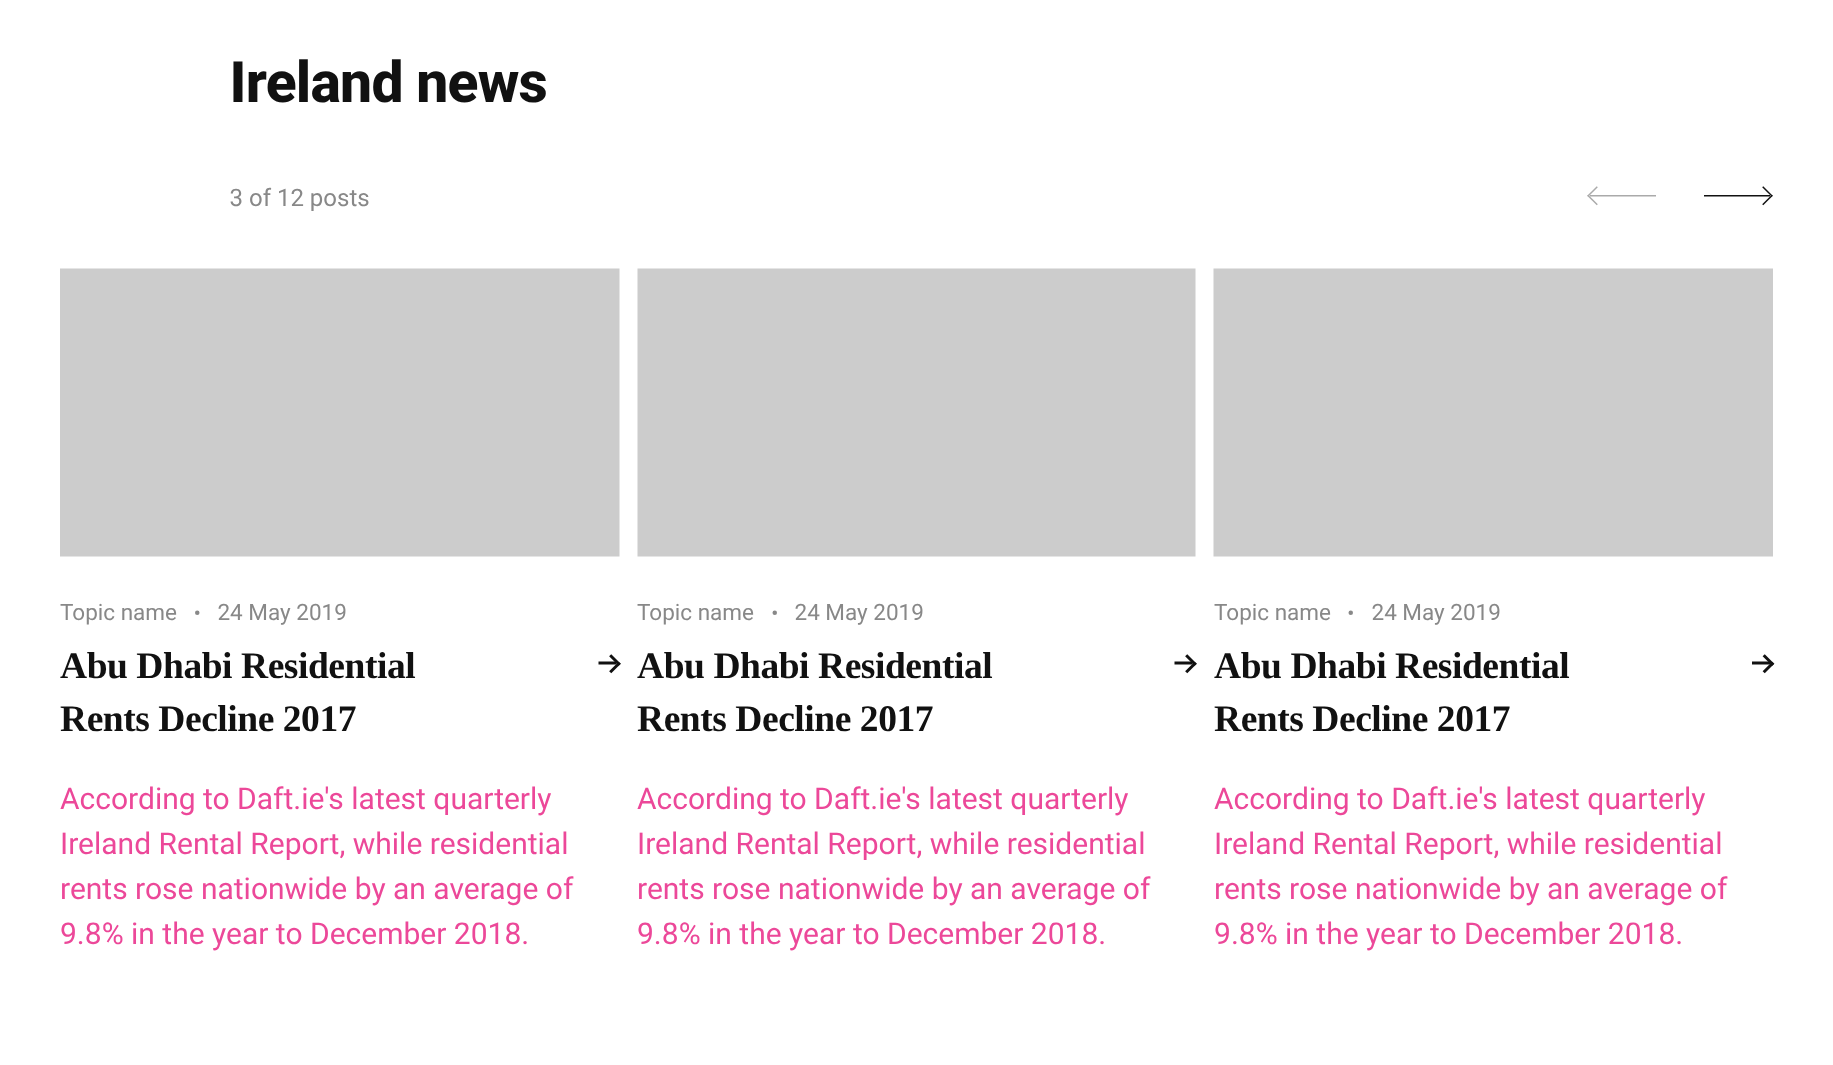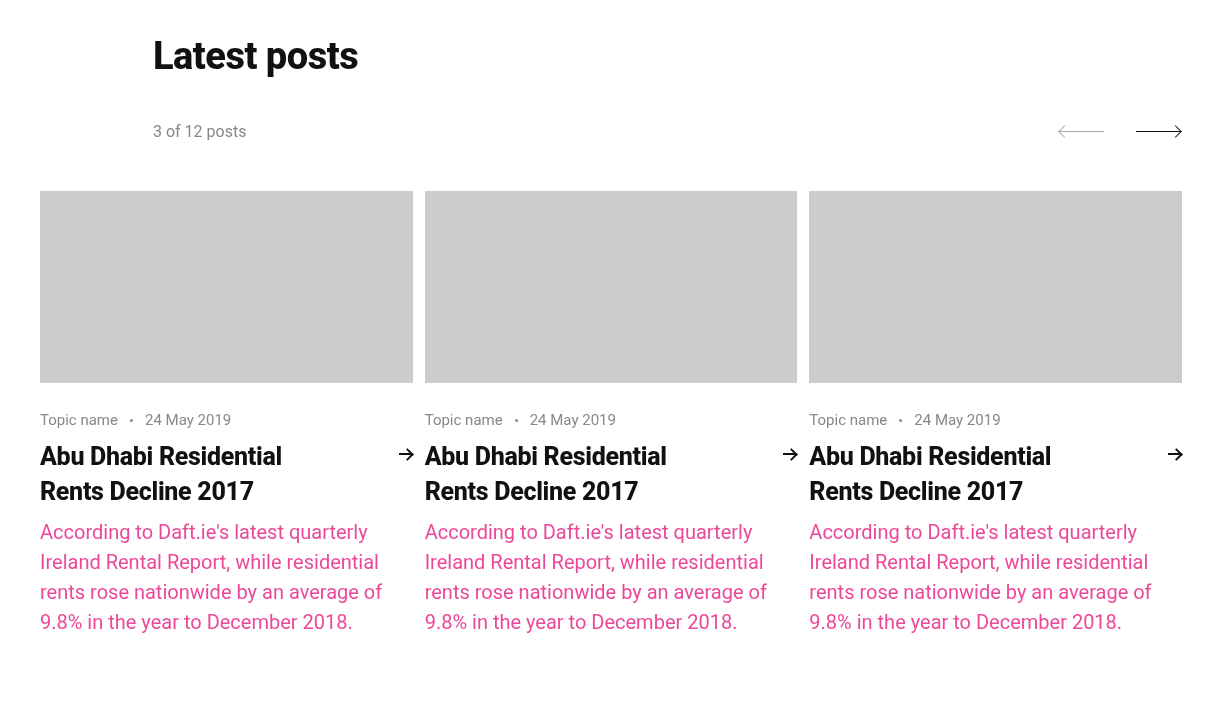--- a/index.html
+++ b/index.html
@@ -37,23 +37,22 @@
       padding-top: 20px;
     }
     .description {
       font-size: 16px;
       line-height: 1.5;
       color: #2a2a2a;
     }
     .controls {
       display: flex;
       justify-content: space-between;
-      align-items: center;
       padding-left: 113px;
-      margin-bottom: 50px;
+      margin-bottom: 38px;
     }
     .counter {
       font-size: 16px;
       color: #888;
     }
     .nav-arrows {
       display: flex;
       gap: 28px;
     }
     .arrow-btn {
@@ -124,21 +123,22 @@
     .card-meta .dot {
       width: 3px;
       height: 3px;
       background: #888;
       border-radius: 50%;
     }
     .card-title-row {
       display: flex;
       justify-content: space-between;
       align-items: flex-start;
-      margin-bottom: 8px;
+      margin-bottom: 20px;
+      font-family: Liberation Serif, serif;
     }
     .card-title {
       font-size: 25px;
       font-weight: 800;
       line-height: 1.4;
       color: #111;
       max-width: 78%;
       letter-spacing: -0.3px;
     }
     .card-arrow {
@@ -180,21 +180,21 @@
       color: #ec4899;
     }
   </style>
 </head>
 <body>
 
 <div class="container">
 
   <div class="header">
     <div class="header-left">
-      <h2 class="section-title">Latest posts</h2>
+      <h2 class="section-title">Ireland news</h2>
     </div>
   </div>
 
   <div class="controls">
     <div class="counter">3 of 12 posts</div>
     <div class="nav-arrows">
       <button class="arrow-btn">
         <span class="arrow-line arrow-prev"></span>
       </button>
       <button class="arrow-btn">

